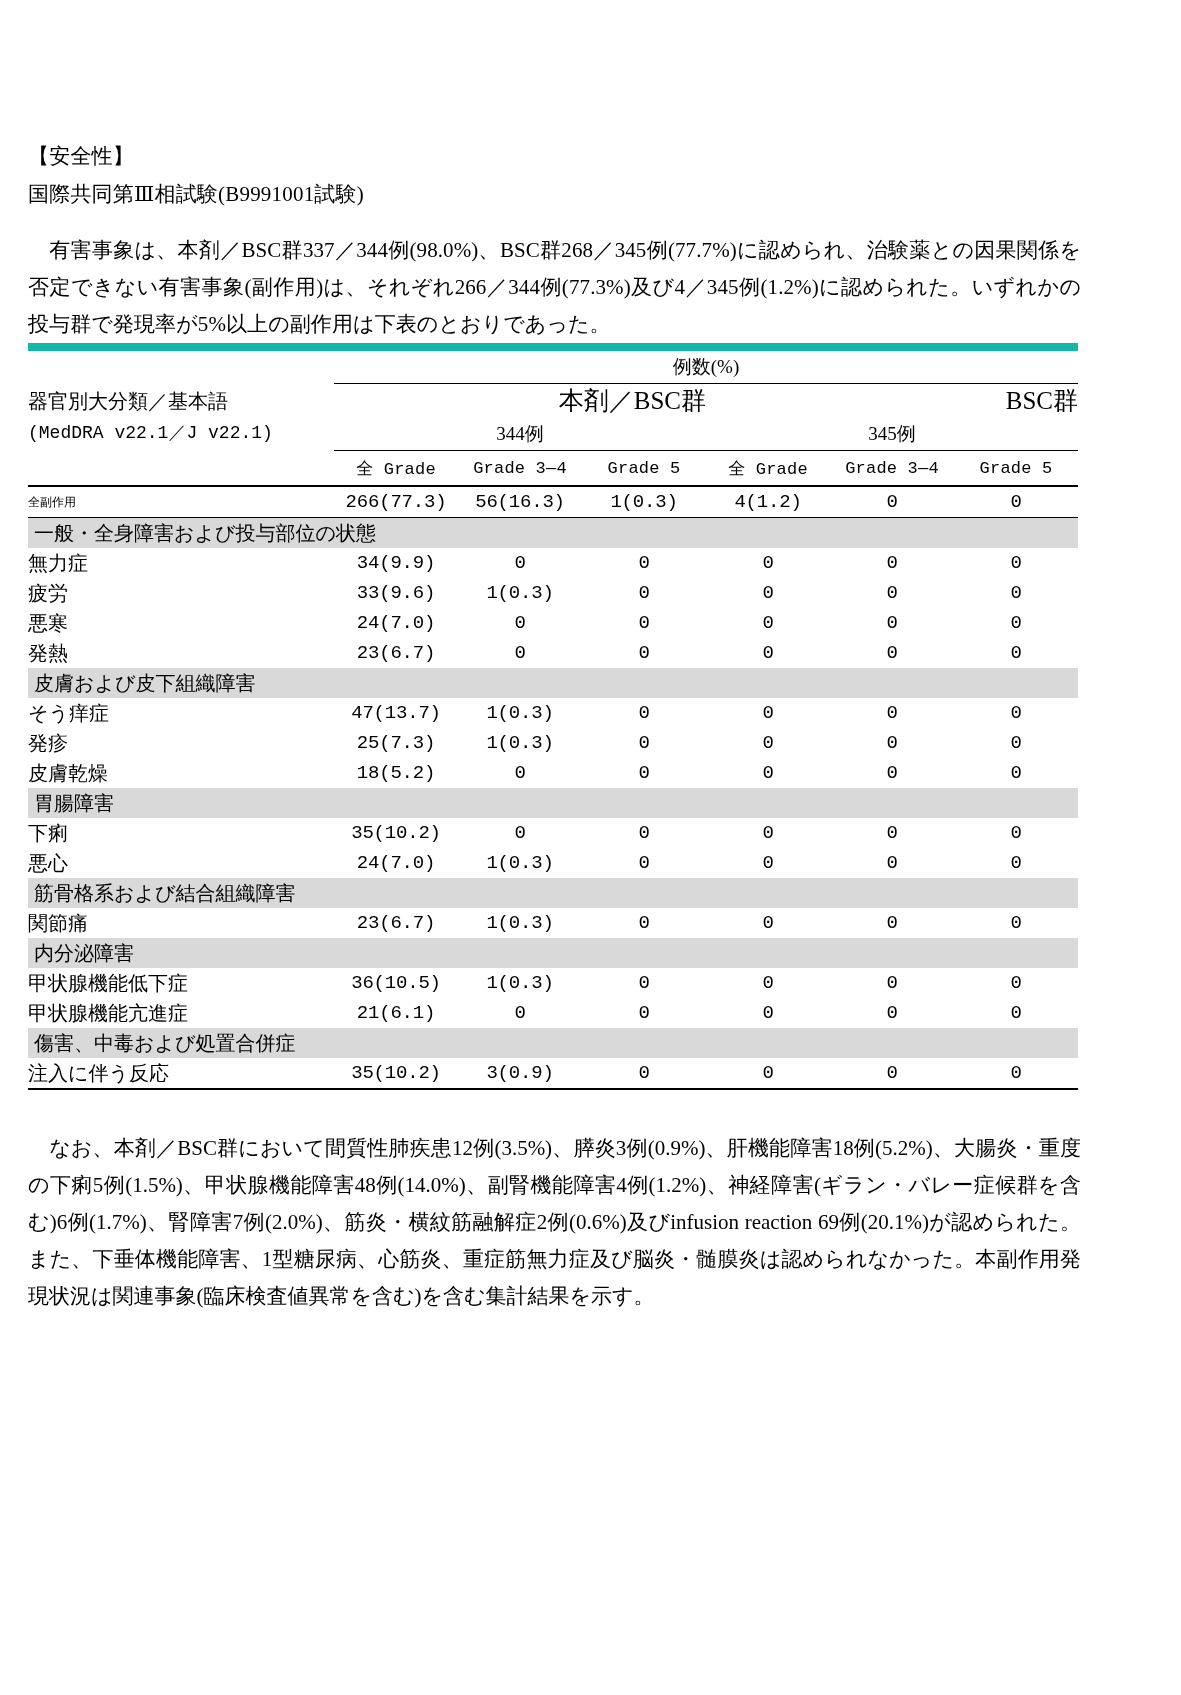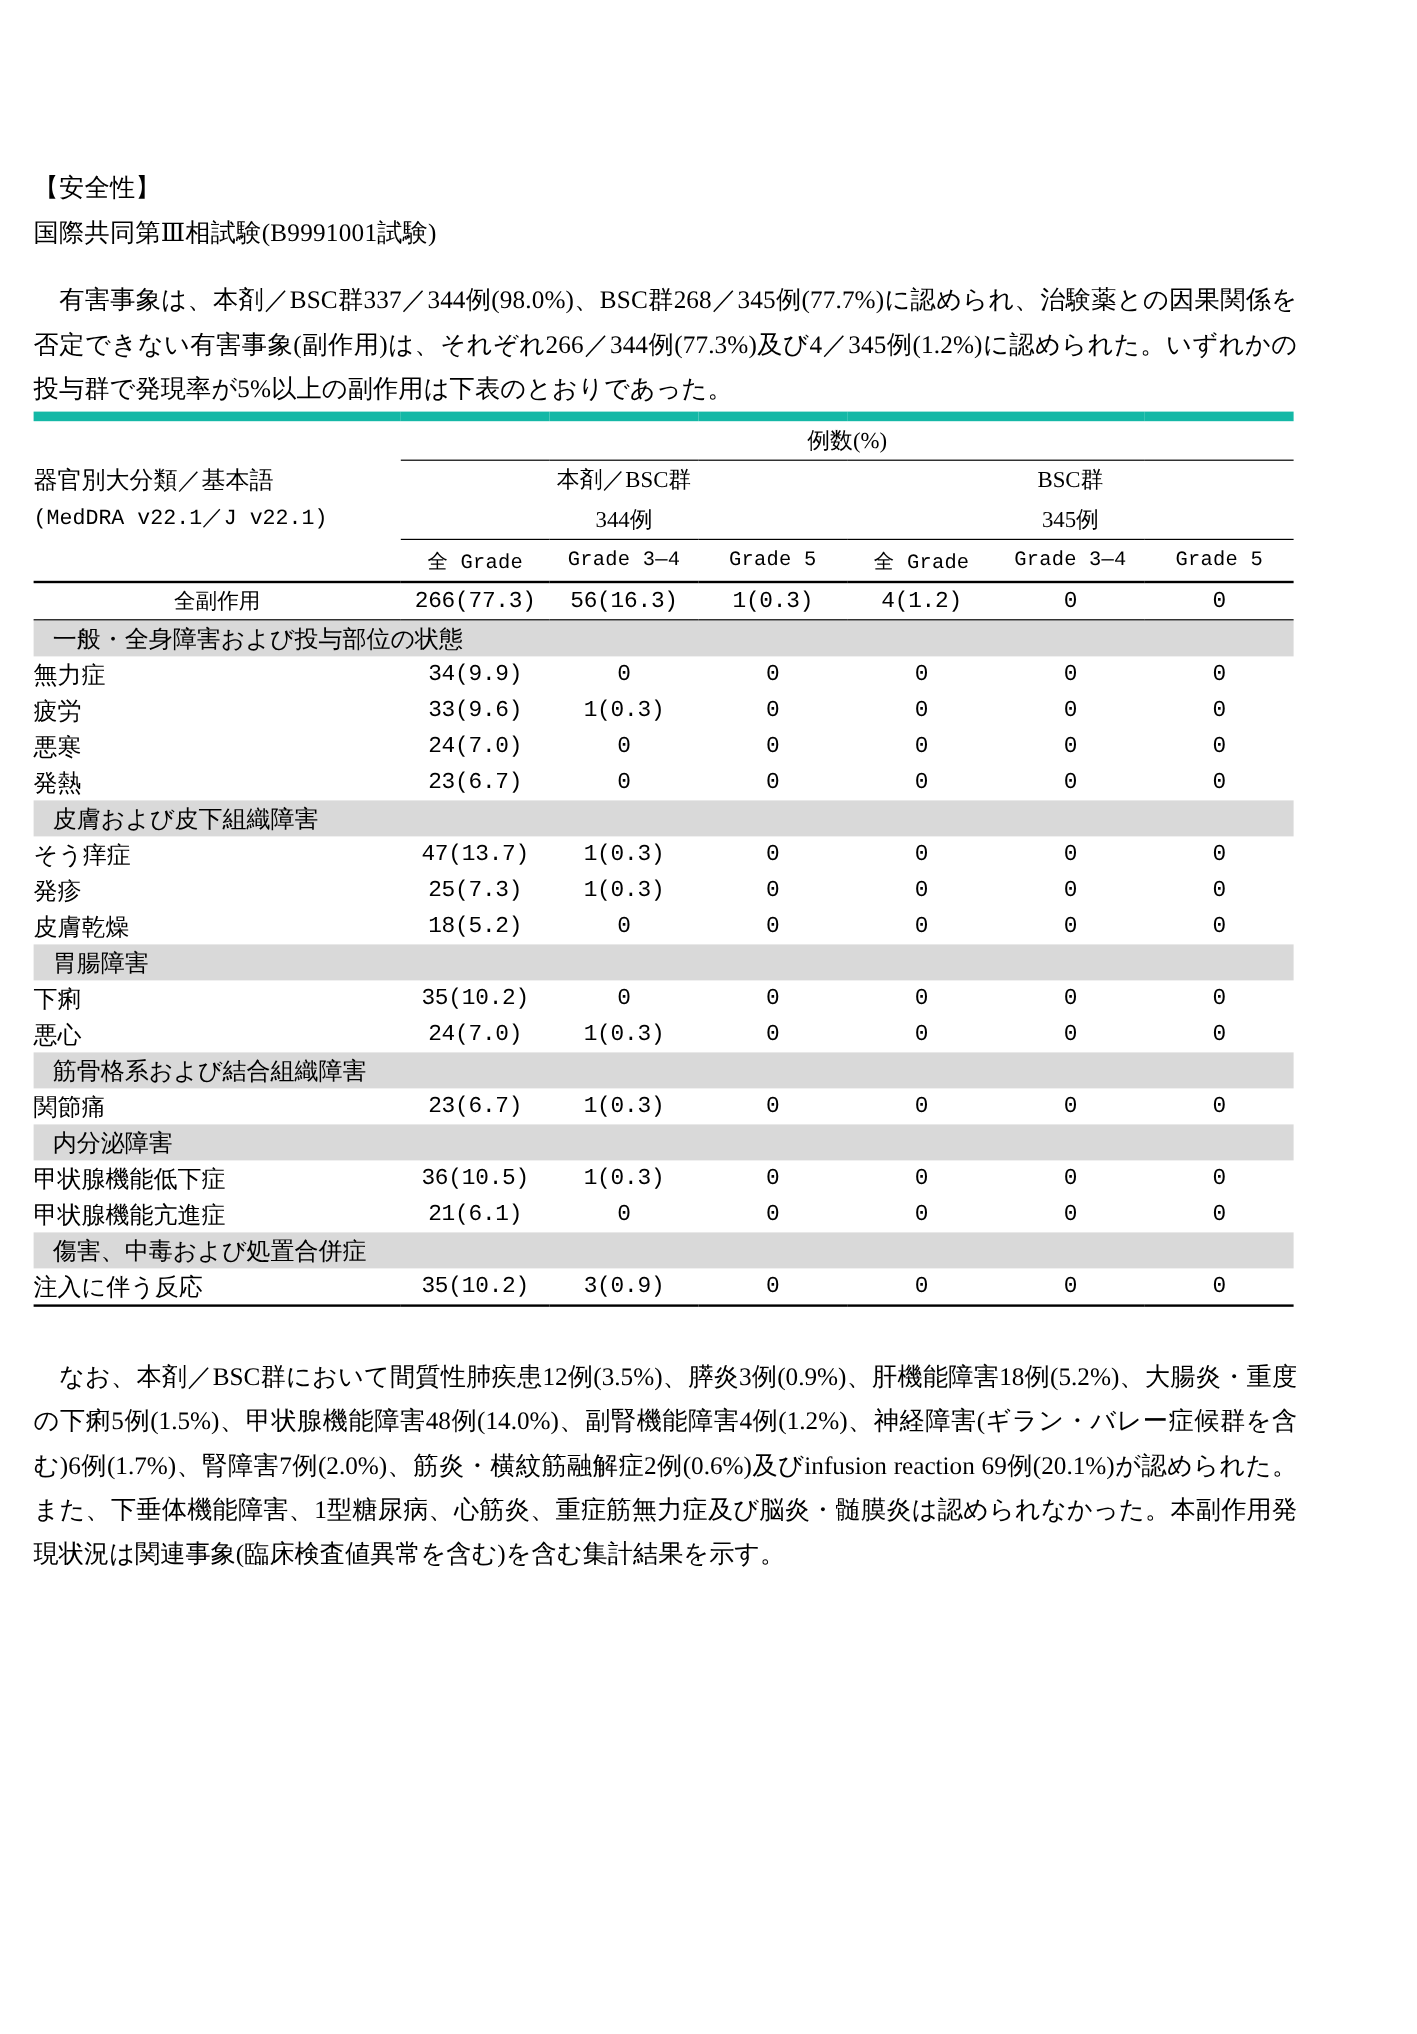--- a/index.html
+++ b/index.html
@@ -82,22 +82,22 @@
   .rule-top    { border-top: 8px solid #14b8a6; }
   .rule-bottom { border-bottom: 2px solid #000; }
   .rule-thin   { border-bottom: 1px solid #000; }
   .hdr-rei {
     text-align: center;
     font-size: 19px;
     height: 32px;
     border-bottom: 1px solid #000;
   }
   .hdr-group {
-    text-align: center;
-    font-size: 19px;
+    text-align: right;
+    font-size: 25px;
     height: 32px;
   }
   .hdr-group-sub {
     text-align: center;
     font-size: 19px;
     height: 33px;
     border-bottom: 1px solid #000;
   }
   .hdr-stub {
     font-size: 20px;
@@ -113,35 +113,34 @@
     height: 34px;
     font-family: "Liberation Mono","DejaVu Sans Mono", monospace;
     letter-spacing: 0.2px;
   }
 
   tr.soc td {
     background: #d9d9d9;
     height: 30px;
   }
   tr.soc td.soc-name {
-    padding-left: 16px;
+    padding-left: 6px;
     font-size: 20px;
   }
   tr.data td {
     height: 30px;
   }
   td.term {
     padding-left: 28px;
     font-size: 20px;
     white-space: nowrap;
   }
   td.term-total {
     padding-left: 6px;
-    font-size: 18px;
-    text-align: center;
+    font-size: 12px;
   }
   td.num {
     text-align: center;
     font-size: 19px;
     font-family: "Liberation Mono","DejaVu Sans Mono", monospace;
     letter-spacing: -0.2px;
   }
 
   
   .tail {

